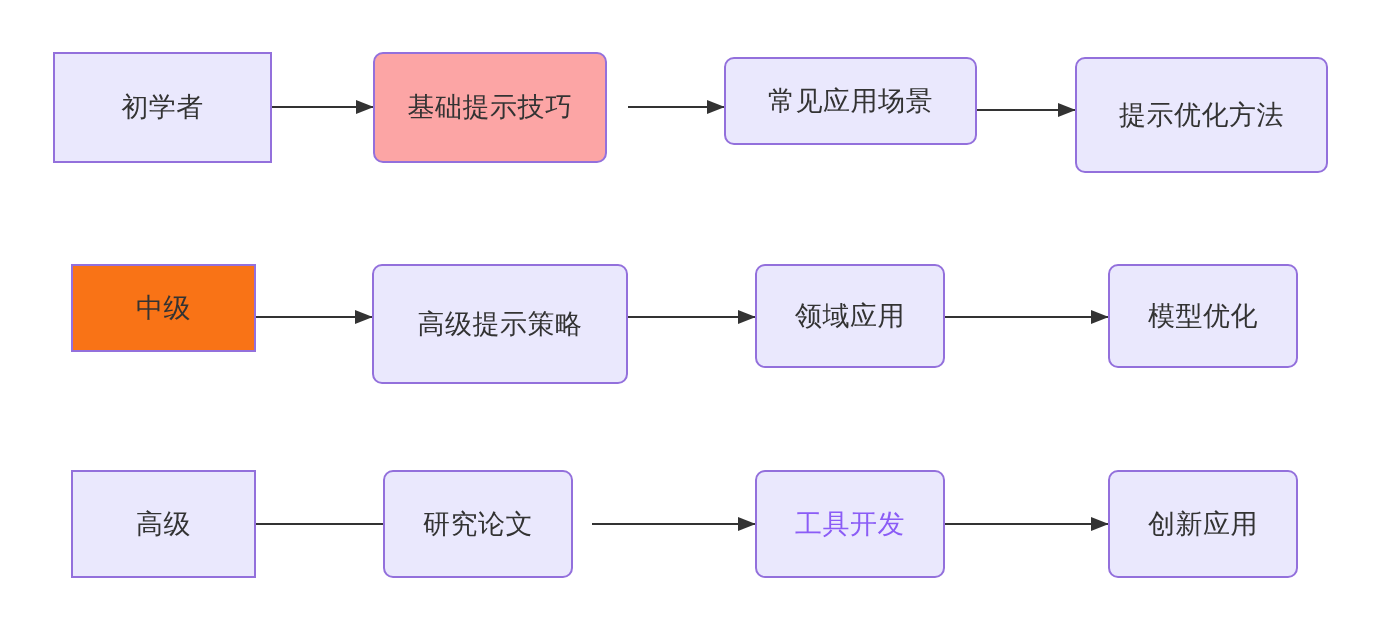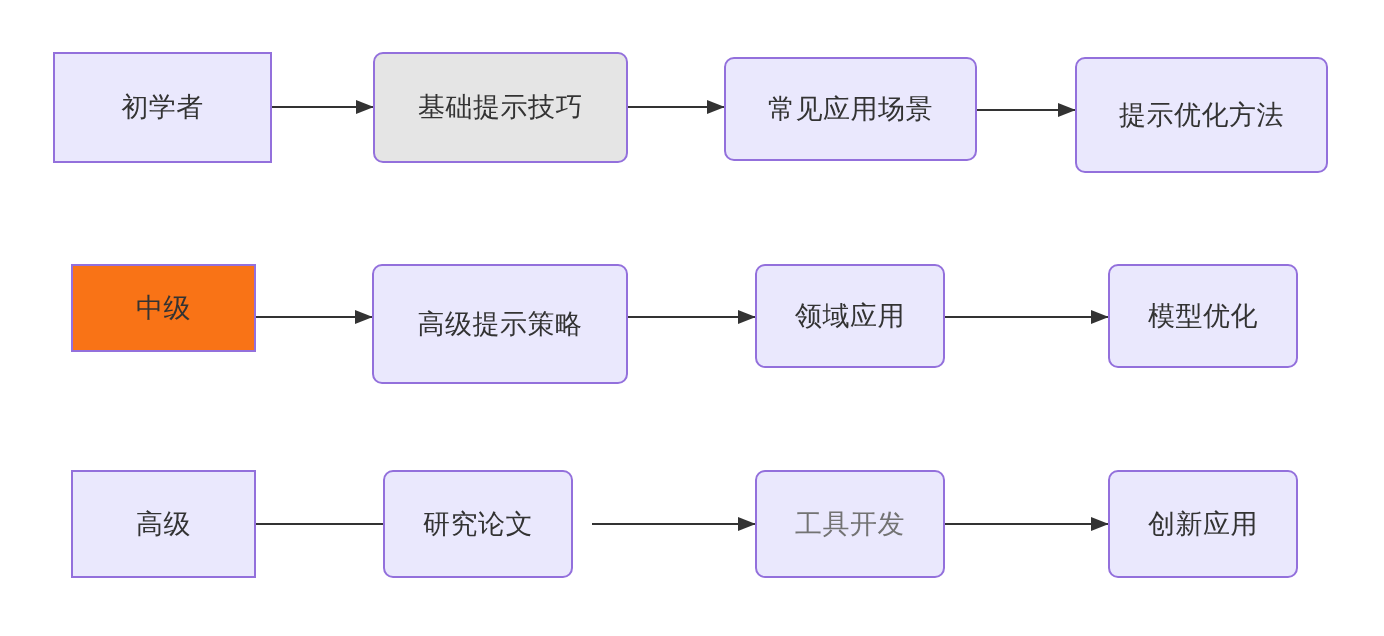--- a/index.html
+++ b/index.html
@@ -71,24 +71,24 @@
         <line x1="256" y1="524" x2="402" y2="524" stroke="#333333" stroke-width="2" marker-end="url(#arrowhead)"></line>
         <line x1="592" y1="524" x2="755" y2="524" stroke="#333333" stroke-width="2" marker-end="url(#arrowhead)"></line>
         <line x1="945" y1="524" x2="1108" y2="524" stroke="#333333" stroke-width="2" marker-end="url(#arrowhead)"></line>
       </g>
   </svg>
 
   <div id="nodes-group">
       <div class="node square" style="left: 53px; top: 52px; width: 219px; height: 111px; background: rgb(234, 232, 253); border-color: rgb(147, 112, 220); color: rgb(51, 51, 51);">
         <span class="node-label">初学者</span>
       </div>
-      <div class="node rounded" style="left: 373px; top: 52px; width: 255px; height: 111px; background: #e5e5e5; border-color: rgb(147, 112, 220); color: rgb(51, 51, 51);">
+      <div class="node rounded" style="left: 373px; top: 52px; width: 234px; height: 111px; background: #fca5a5; border-color: rgb(147, 112, 220); color: rgb(51, 51, 51);">
         <span class="node-label">基础提示技巧</span>
       </div>
-      <div class="node rounded" style="left: 724px; top: 57px; width: 253px; height: 104px; background: rgb(234, 232, 253); border-color: rgb(147, 112, 220); color: rgb(51, 51, 51);">
+      <div class="node rounded" style="left: 724px; top: 57px; width: 253px; height: 88px; background: rgb(234, 232, 253); border-color: rgb(147, 112, 220); color: rgb(51, 51, 51);">
         <span class="node-label">常见应用场景</span>
       </div>
       <div class="node rounded" style="left: 1075px; top: 57px; width: 253px; height: 116px; background: rgb(234, 232, 253); border-color: rgb(147, 112, 220); color: rgb(51, 51, 51);">
         <span class="node-label">提示优化方法</span>
       </div>
       <div class="node square" style="left: 71px; top: 264px; width: 185px; height: 88px; background: #f97316; border-color: rgb(147, 112, 220); color: rgb(51, 51, 51);">
         <span class="node-label">中级</span>
       </div>
       <div class="node rounded" style="left: 372px; top: 264px; width: 256px; height: 120px; background: rgb(234, 232, 253); border-color: rgb(147, 112, 220); color: rgb(51, 51, 51);">
         <span class="node-label">高级提示策略</span>
@@ -98,21 +98,21 @@
       </div>
       <div class="node rounded" style="left: 1108px; top: 264px; width: 190px; height: 104px; background: rgb(234, 232, 253); border-color: rgb(147, 112, 220); color: rgb(51, 51, 51); align-items: center;">
         <span class="node-label">模型优化</span>
       </div>
       <div class="node square" style="left: 71px; top: 470px; width: 185px; height: 108px; background: rgb(234, 232, 253); border-color: rgb(147, 112, 220); color: rgb(51, 51, 51);">
         <span class="node-label">高级</span>
       </div>
       <div class="node rounded" style="left: 383px; top: 470px; width: 190px; height: 108px; background: rgb(234, 232, 253); border-color: rgb(147, 112, 220); color: rgb(51, 51, 51);">
         <span class="node-label">研究论文</span>
       </div>
-      <div class="node rounded" style="left: 755px; top: 470px; width: 190px; height: 108px; background: rgb(234, 232, 253); border-color: rgb(147, 112, 220); color: #737373;">
+      <div class="node rounded" style="left: 755px; top: 470px; width: 190px; height: 108px; background: rgb(234, 232, 253); border-color: rgb(147, 112, 220); color: #8b5cf6;">
         <span class="node-label">工具开发</span>
       </div>
       <div class="node rounded" style="left: 1108px; top: 470px; width: 190px; height: 108px; background: rgb(234, 232, 253); border-color: rgb(147, 112, 220); color: rgb(51, 51, 51);">
         <span class="node-label">创新应用</span>
       </div>
     </div>
 
 </div>
 
 </body></html>

